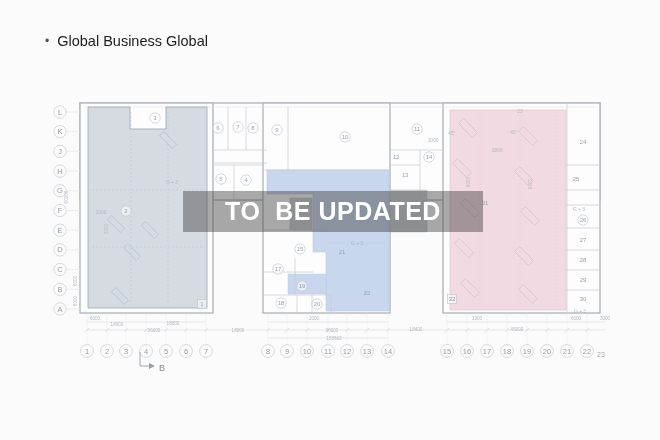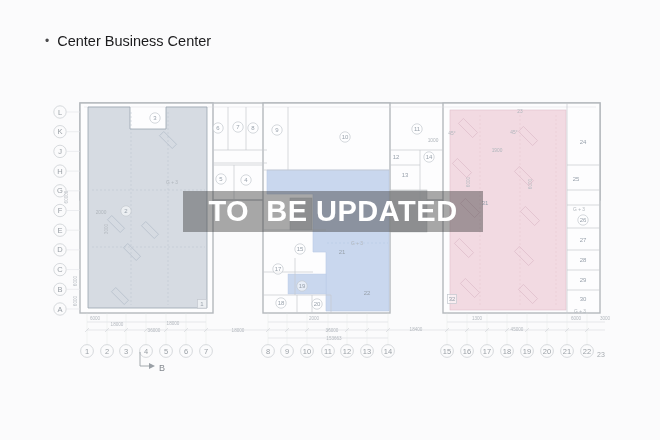--- a/index.html
+++ b/index.html
@@ -4,38 +4,38 @@
 <style>
   html,body{margin:0;padding:0;background:#fbfbfc;}
   .stage{position:relative;width:660px;height:440px;background:#fbfbfc;overflow:hidden;
          font-family:"Liberation Sans",sans-serif;}
   .header{position:absolute;left:45px;top:33px;display:flex;align-items:center;gap:8px;
           font-size:14.5px;color:#1c1c1e;}
   .bullet{font-size:12px;color:#4a4a4c;line-height:1;}
   .subtitle{position:absolute;left:83px;top:71px;font-size:17px;font-weight:500;color:#1a6fd8;cursor:pointer;}
   svg{position:absolute;left:0;top:0;}
   .watermark{position:absolute;left:183px;top:191px;width:300px;height:41px;
-             background:rgba(60,60,60,0.44);color:#ffffff;font-weight:700;font-size:29px;
+             background:rgba(60,60,60,0.44);color:#ffffff;font-weight:700;font-size:25px;
              letter-spacing:0.5px;white-space:pre;display:flex;align-items:center;justify-content:center;}
   .ax{font-size:7.5px;fill:#9aa0a6;}
   .axs{font-size:7px;fill:#a6abb0;}
   .rn{font-size:6px;fill:#99a2ac;}
   .dim{font-size:4.6px;fill:#b4b9bf;}
   .ann{font-size:4.8px;fill:#b0b6bc;}
   .bmark{font-size:9px;fill:#84898f;}
   text{font-family:"Liberation Sans",sans-serif;}
 </style>
 </head>
 <body>
 
 <div class="stage">
 
   <div class="header">
     <span class="bullet">•</span>
-    <span>Center Business Center</span>
+    <span>Global Business Global</span>
   </div>
 
   <svg id="plan" width="660" height="440" viewBox="0 0 660 440">
 
     <g fill="#fdfdfe" stroke="#b4b8bd" stroke-width="1.4">
       <rect x="80" y="103" width="520" height="97"></rect>
       <rect x="80" y="103" width="133" height="210"></rect>
       <rect x="263" y="103" width="127" height="210"></rect>
       <rect x="443" y="103" width="157" height="210"></rect>
     </g>

